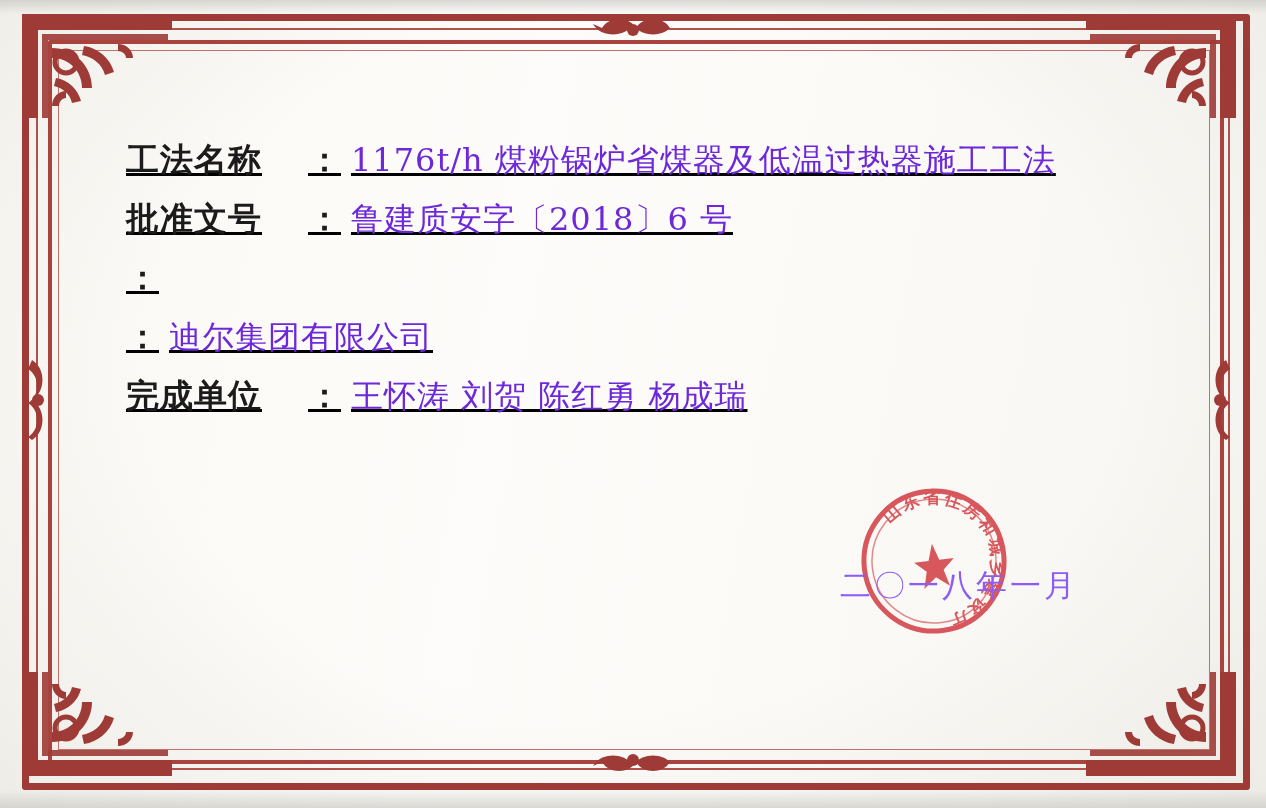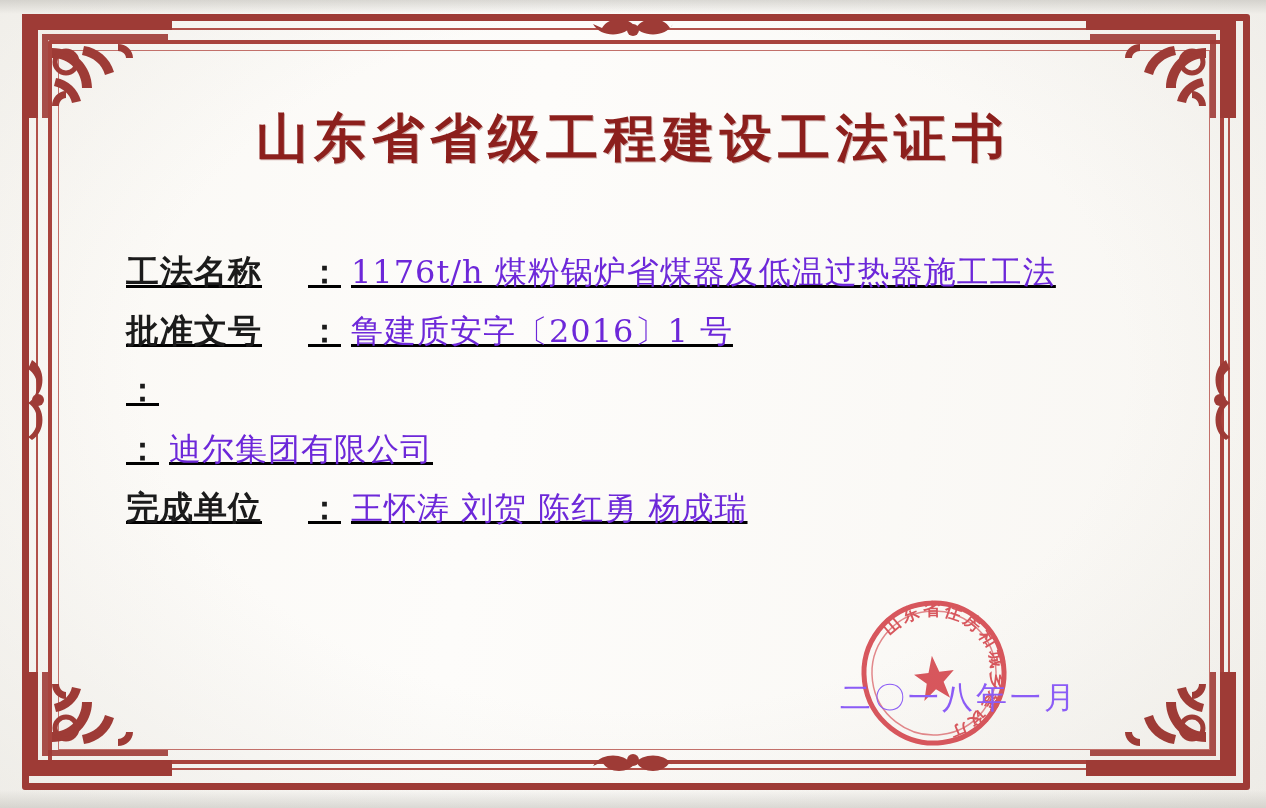--- a/index.html
+++ b/index.html
@@ -283,34 +283,33 @@
     <svg width="120" height="34" viewBox="0 0 120 34" xmlns="http://www.w3.org/2000/svg">
       <g fill="#9e3b36">
         <path d="M20 10 c8 14 32 14 40 0 c8 14 32 14 40 0 l-3 4 c-7-12-27-12-34 0 c-7-12-27-12-34 0z"></path>
         <circle cx="60" cy="16" r="6"></circle>
       </g>
     </svg>
   </div>
 
   <div id="content">
 
-    <div id="title">山东省省级工程建设工法证书</div>
 
     <div id="fields">
 
       <div class="field-row">
         <span class="field-label label-w5">工法名称</span>
         <span class="field-colon">：</span>
         <span class="field-value">1176t/h 煤粉锅炉省煤器及低温过热器施工工法</span>
       </div>
 
       <div class="field-row">
         <span class="field-label label-w5">批准文号</span>
         <span class="field-colon">：</span>
-        <span class="field-value">鲁建质安字〔2016〕1 号</span>
+        <span class="field-value">鲁建质安字〔2018〕6 号</span>
       </div>
 
       <div class="field-row">
         <span class="field-colon">：</span>
       </div>
 
       <div class="field-row">
         <span class="field-colon">：</span>
         <span class="field-value">迪尔集团有限公司</span>
       </div>

